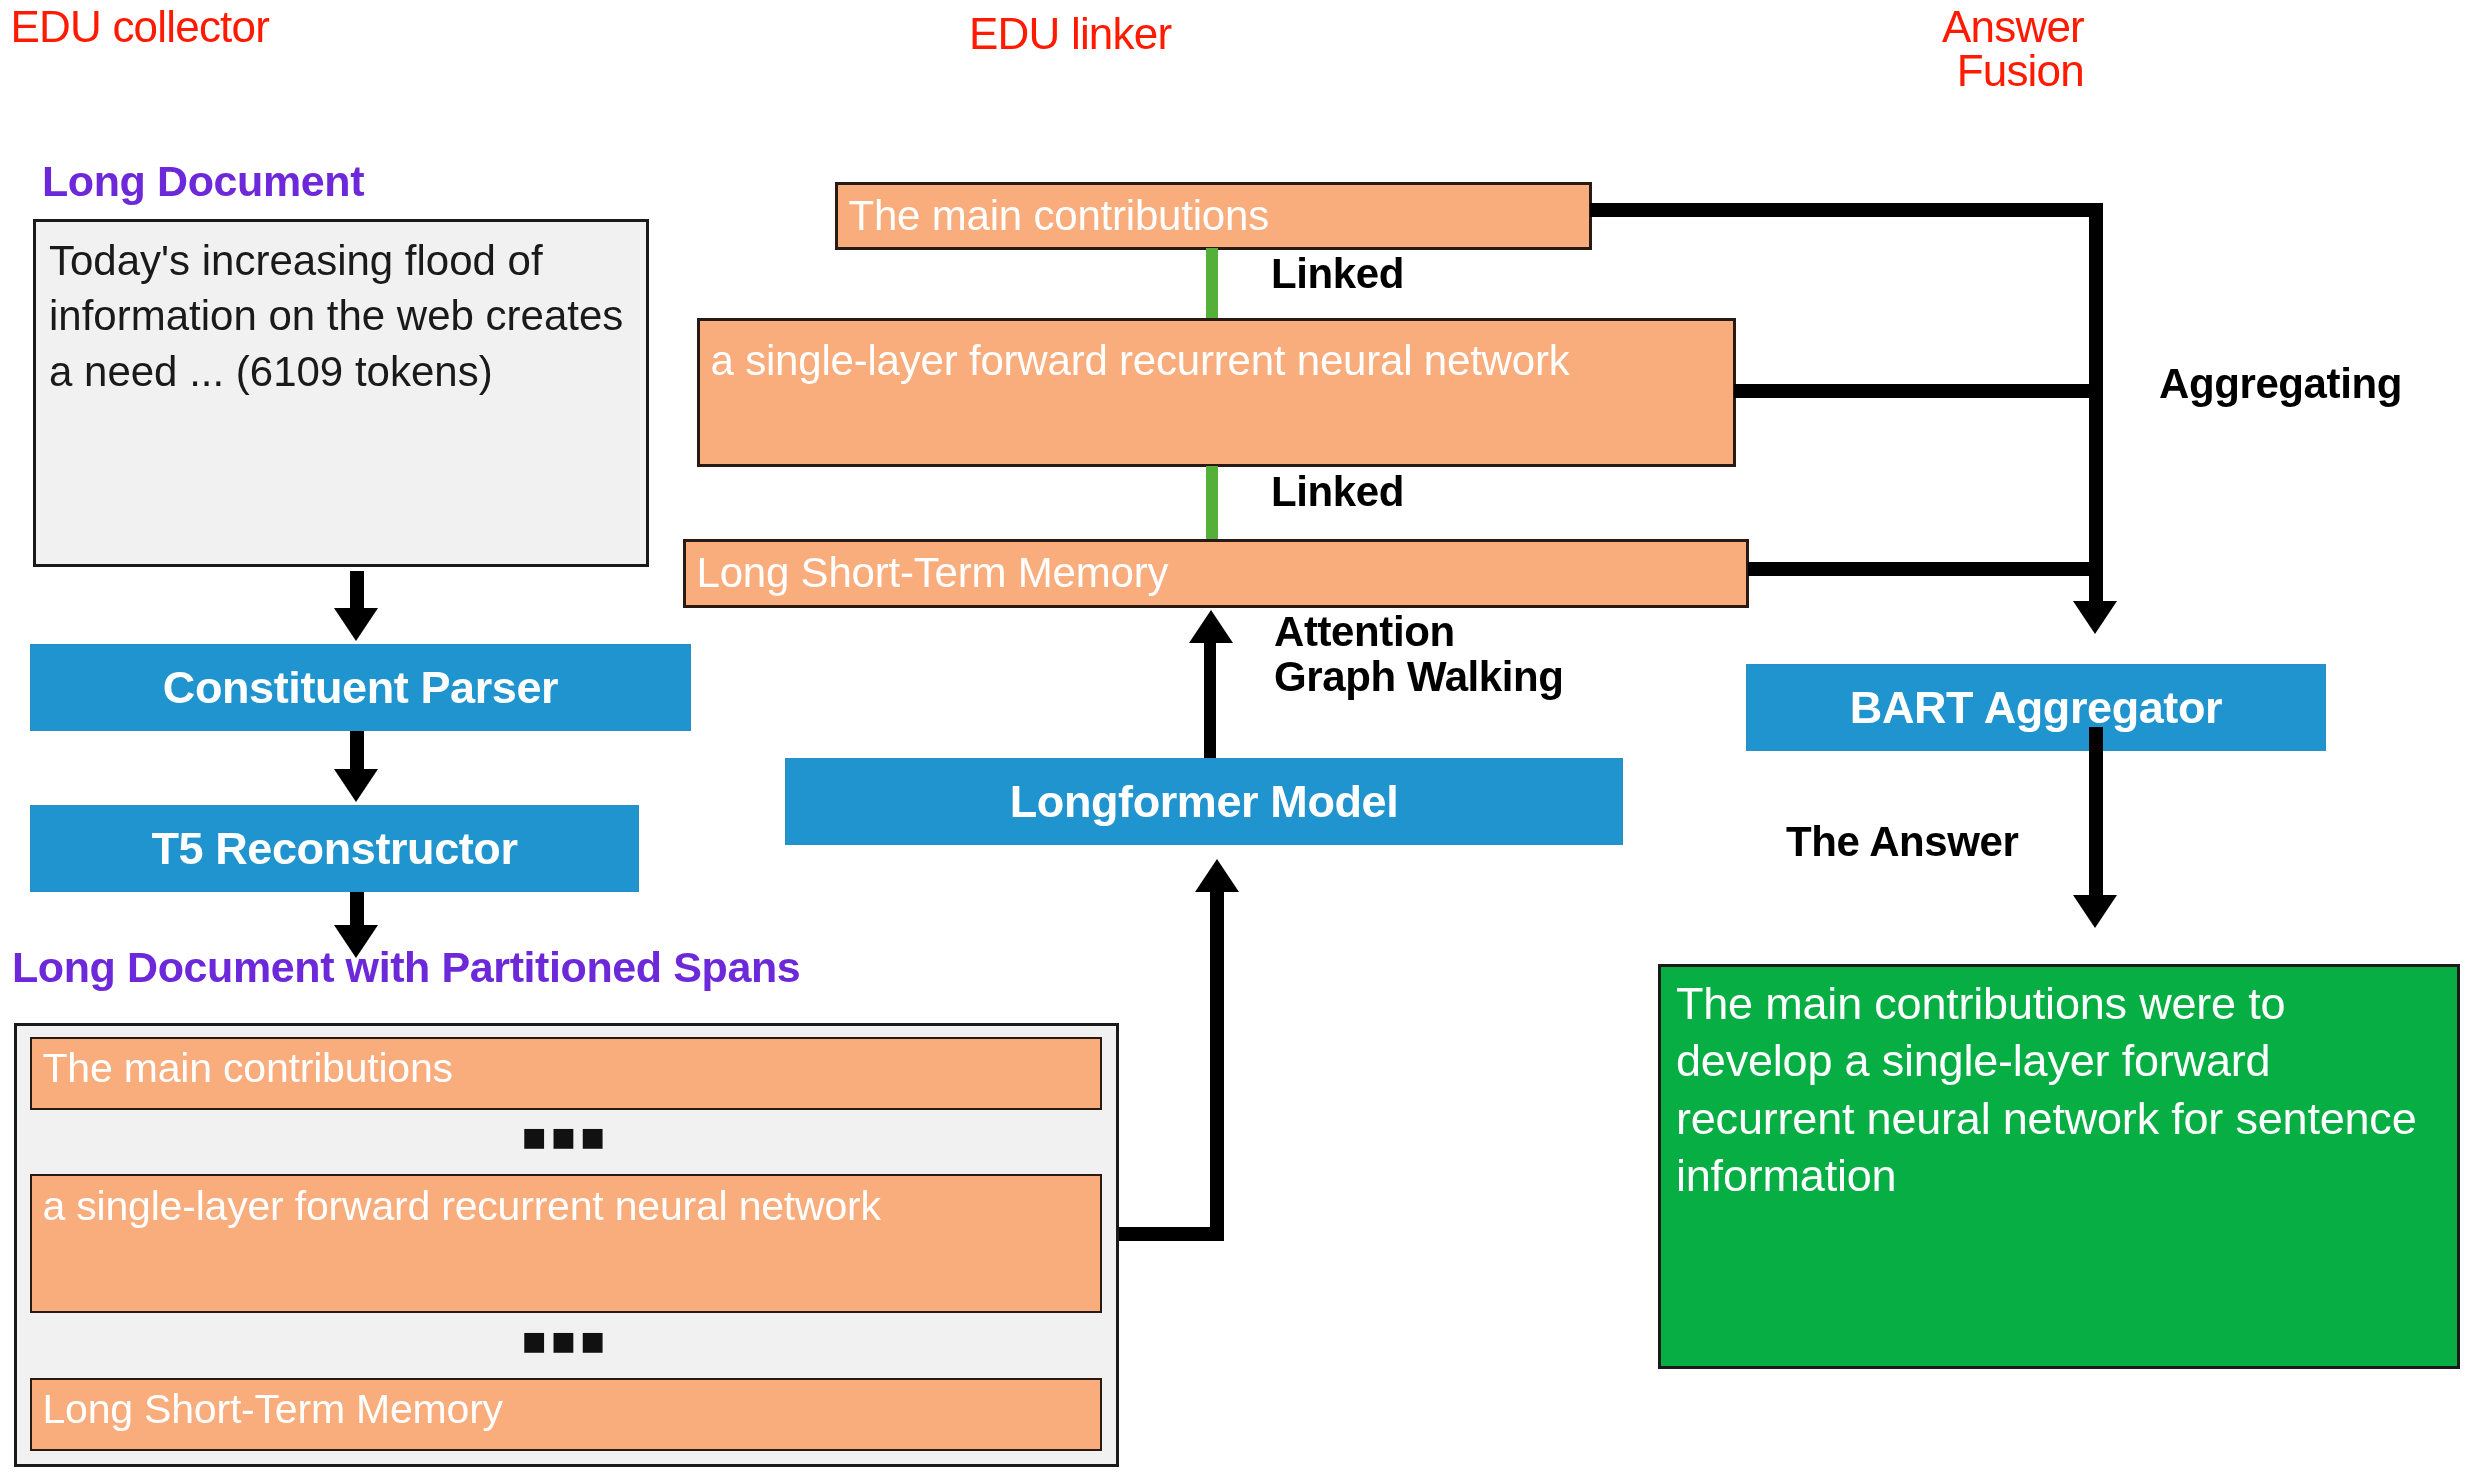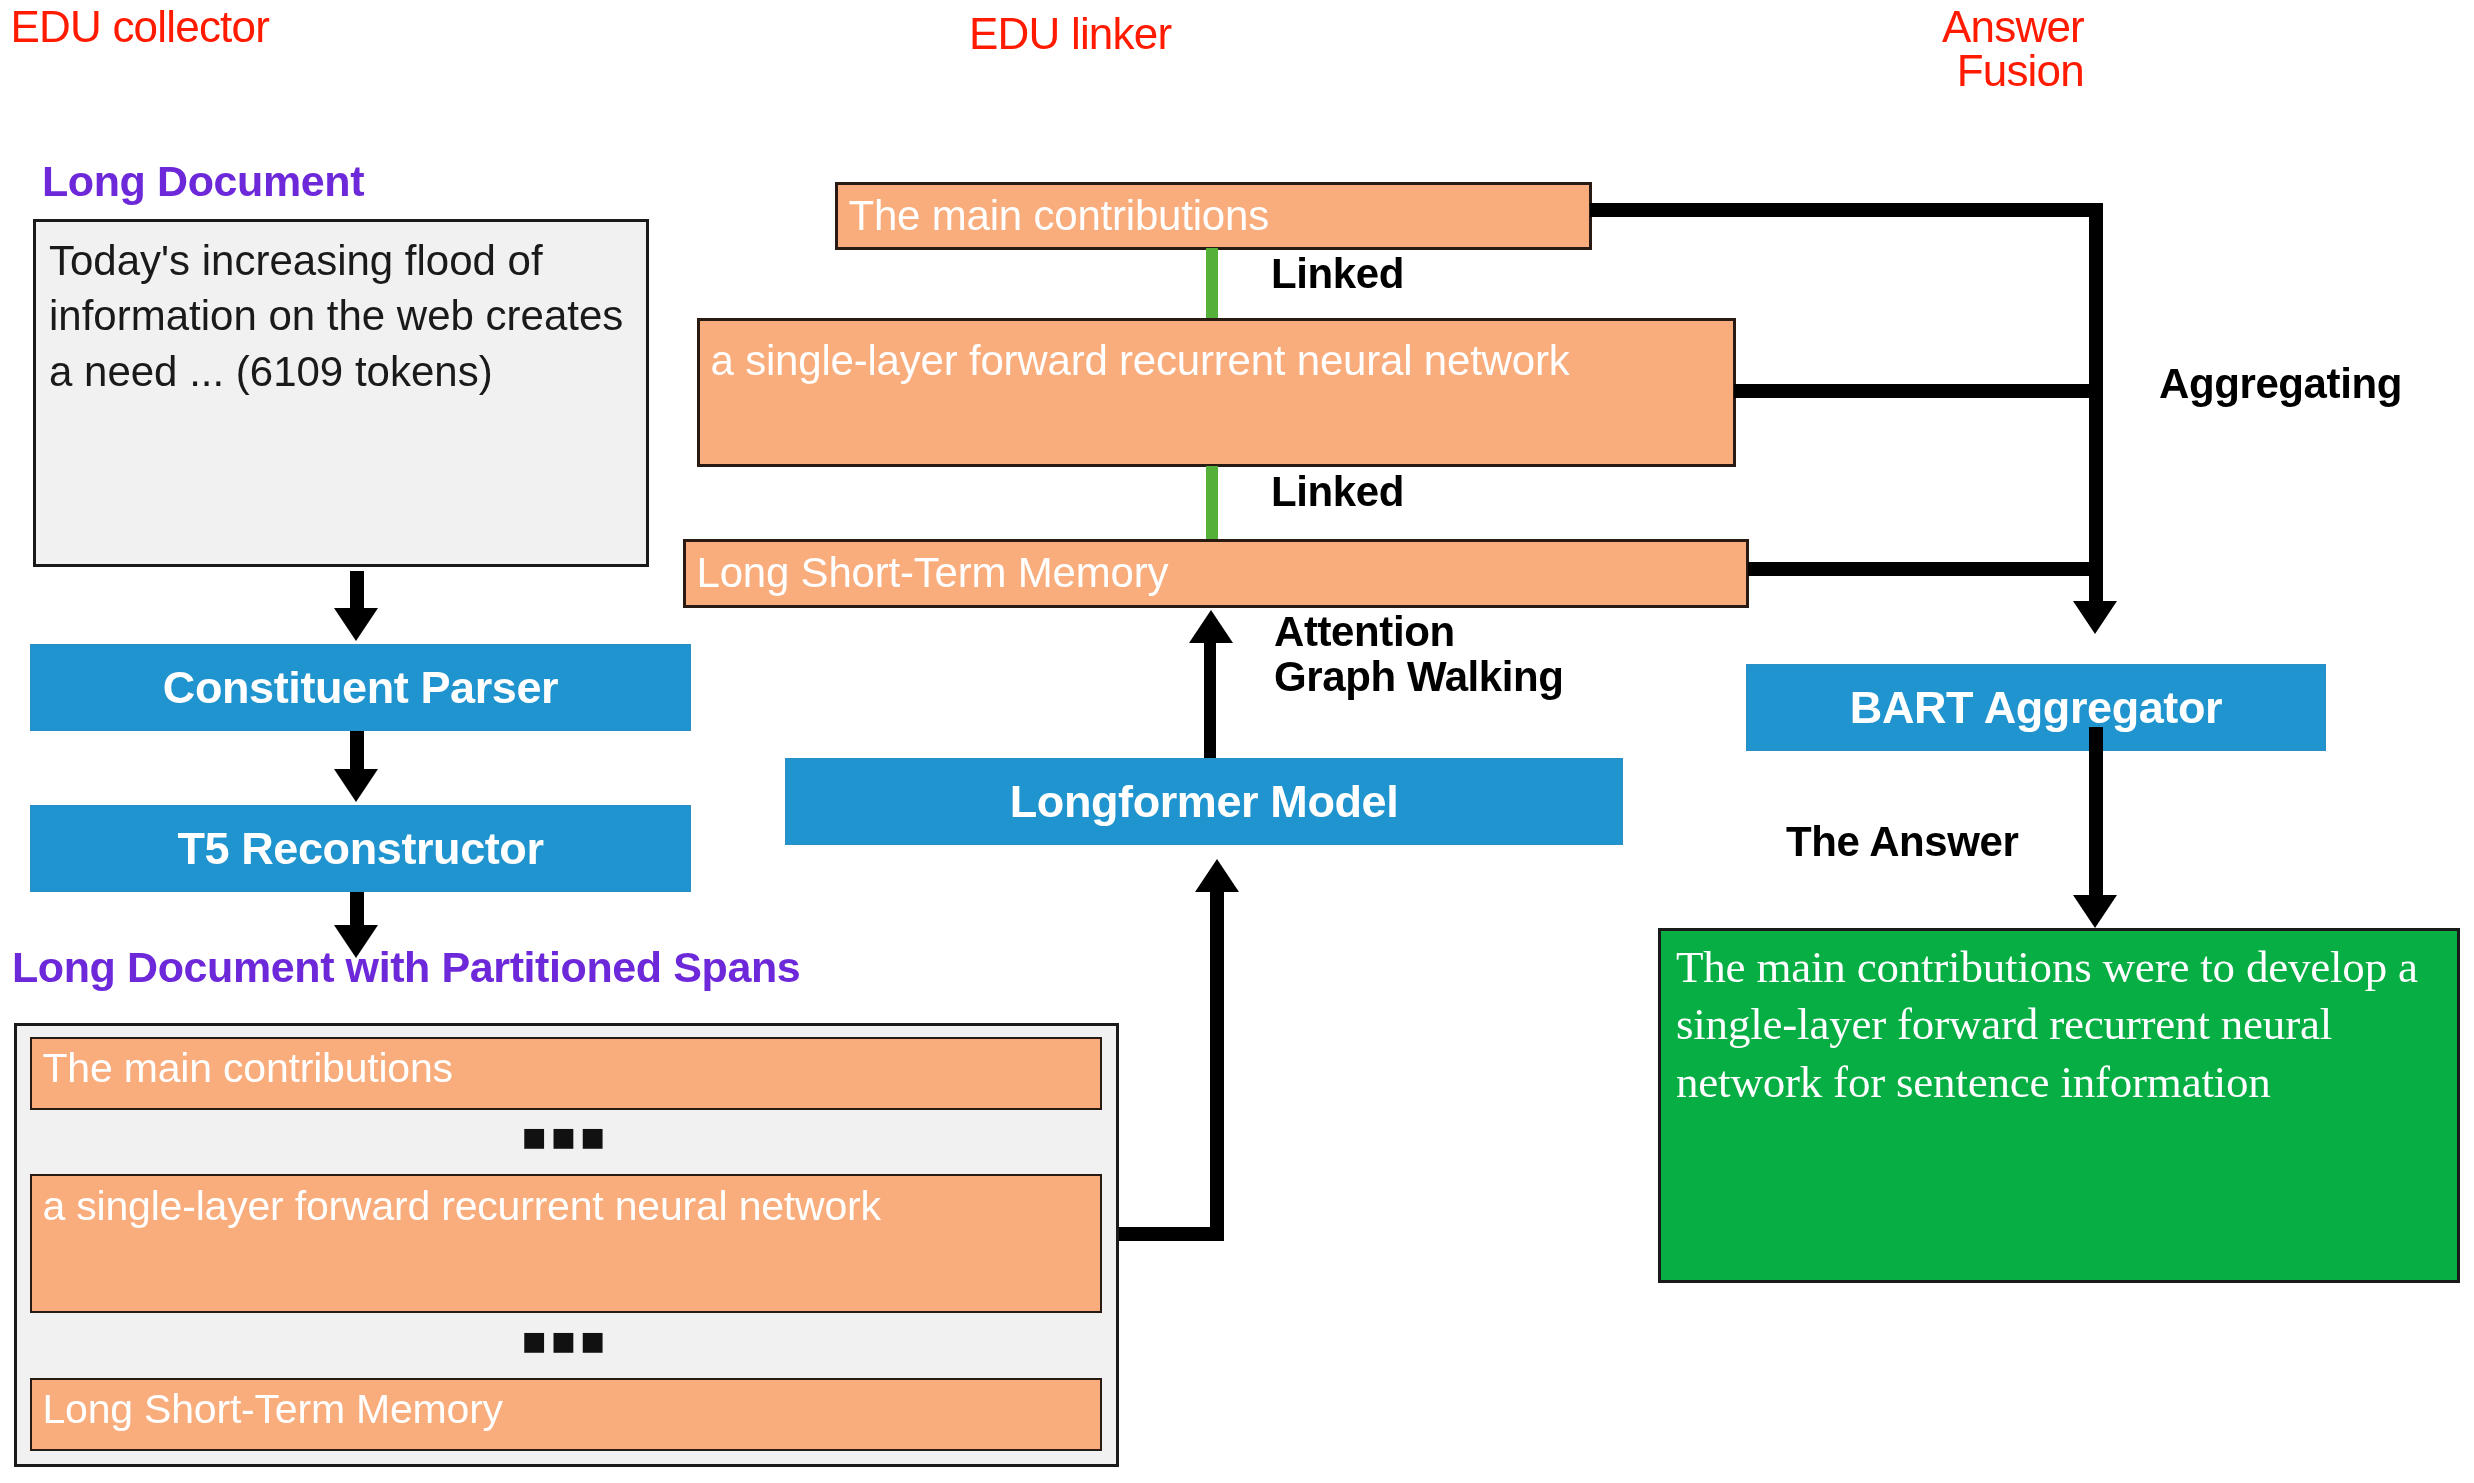--- a/index.html
+++ b/index.html
@@ -49,21 +49,21 @@
 <div class="abs vline" style="left:350px;top:571px;width:13.5px;height:44px;"></div>
 <div class="abs arrow-down" style="left:334px;top:608px;"></div>
 
 <div class="abs blue-box" style="left:30px;top:644px;width:661px;height:87px;">
   <span>Constituent Parser</span>
 </div>
 
 <div class="abs vline" style="left:350px;top:731px;width:13.5px;height:44px;"></div>
 <div class="abs arrow-down" style="left:334px;top:769px;"></div>
 
-<div class="abs blue-box" style="left:30px;top:805px;width:661px;height:87px;">
+<div class="abs blue-box" style="left:30px;top:805px;width:609px;height:87px;">
   <span>T5 Reconstructor</span>
 </div>
 
 <div class="abs vline" style="left:350px;top:892px;width:13.5px;height:39px;"></div>
 <div class="abs arrow-down" style="left:334px;top:925px;"></div>
 
 <div class="abs bold-lbl" style="left:12px;top:945px;">Long Document with Partitioned Spans</div>
 
 <div class="abs span-container" style="left:13.5px;top:1023px;width:1105px;height:444px;padding:10.5px 13.5px;">
   <div class="span-chip" style="height:69px;">
@@ -128,16 +128,16 @@
 <div class="abs side-lbl" style="left:2116px;top:362px;">Aggregating</div>
 
 <div class="abs blue-box" style="left:1746px;top:664px;width:580px;height:87px;">
   <span>BART Aggregator</span>
 </div>
 
 <div class="abs vline" style="left:2089px;top:727px;width:13.5px;height:174px;"></div>
 <div class="abs arrow-down" style="left:2073px;top:895px;"></div>
 <div class="abs side-lbl" style="left:1743px;top:820px;">The Answer</div>
 
-<div class="abs green-box" style="left:1658px;top:928px;width:802px;height:355px;font-family:Liberation Serif, serif;">
+<div class="abs green-box" style="left:1658px;top:964px;width:802px;height:405px;">
   <span>The main contributions were to develop a single-layer forward recurrent neural network for sentence information</span>
 </div>
 
 
 </body></html>

